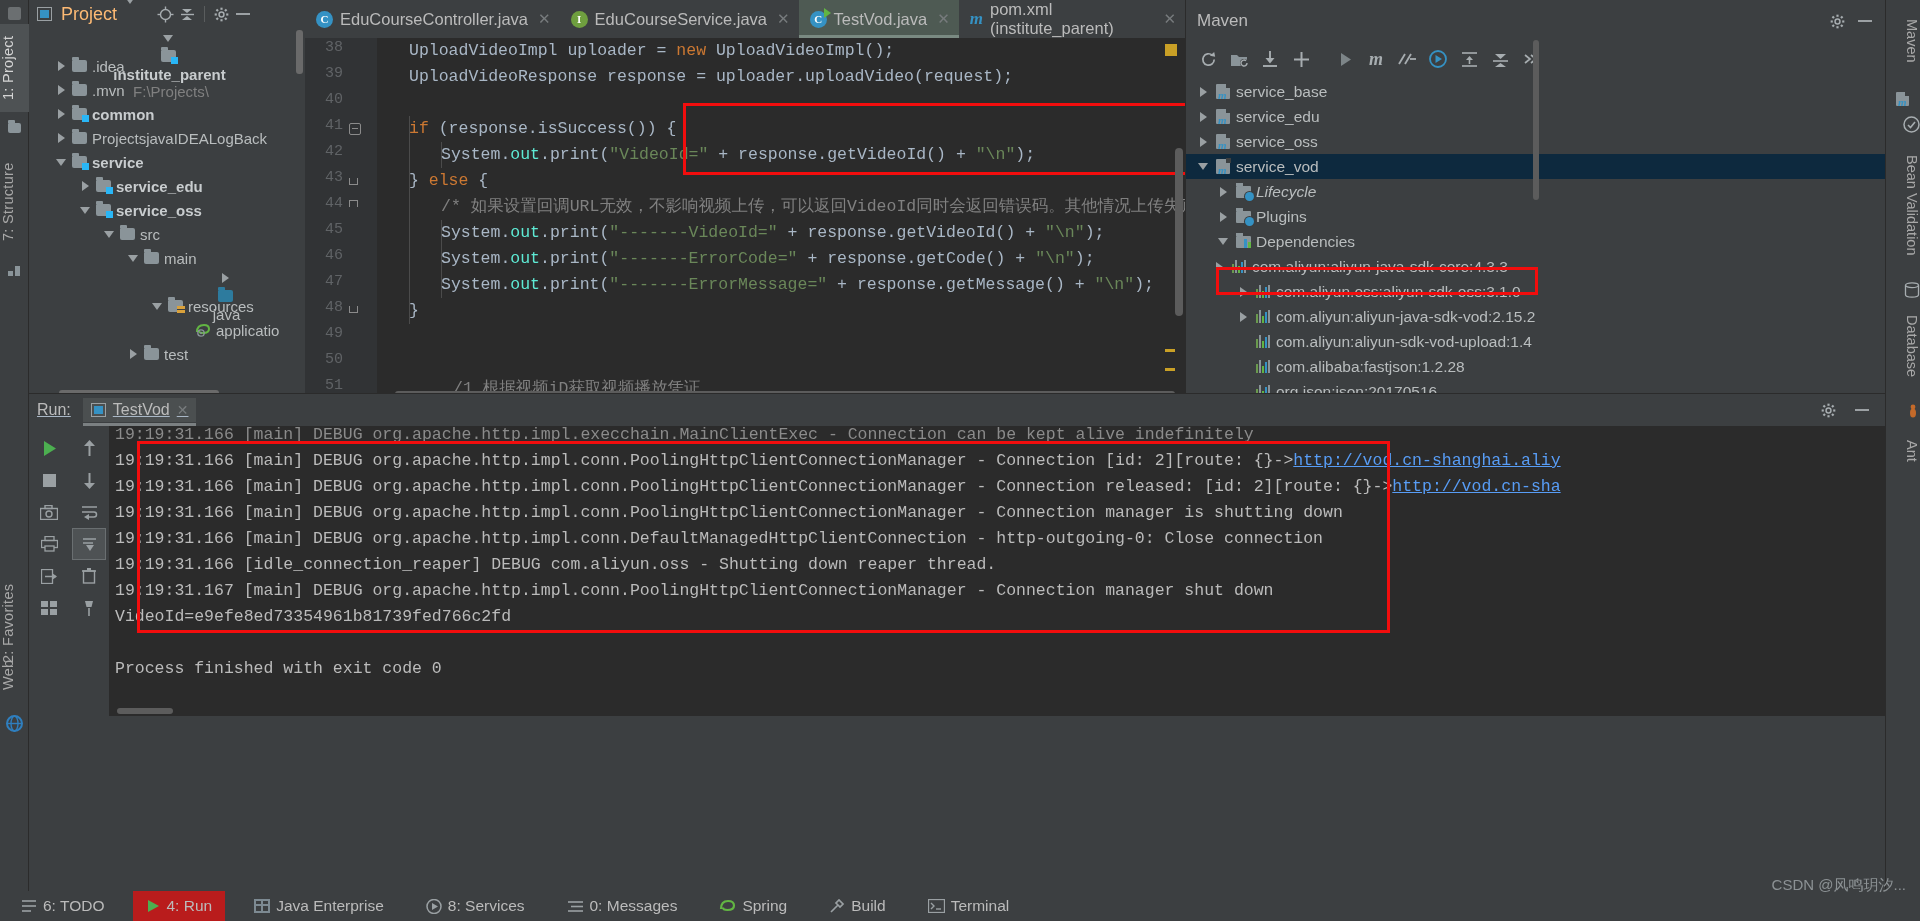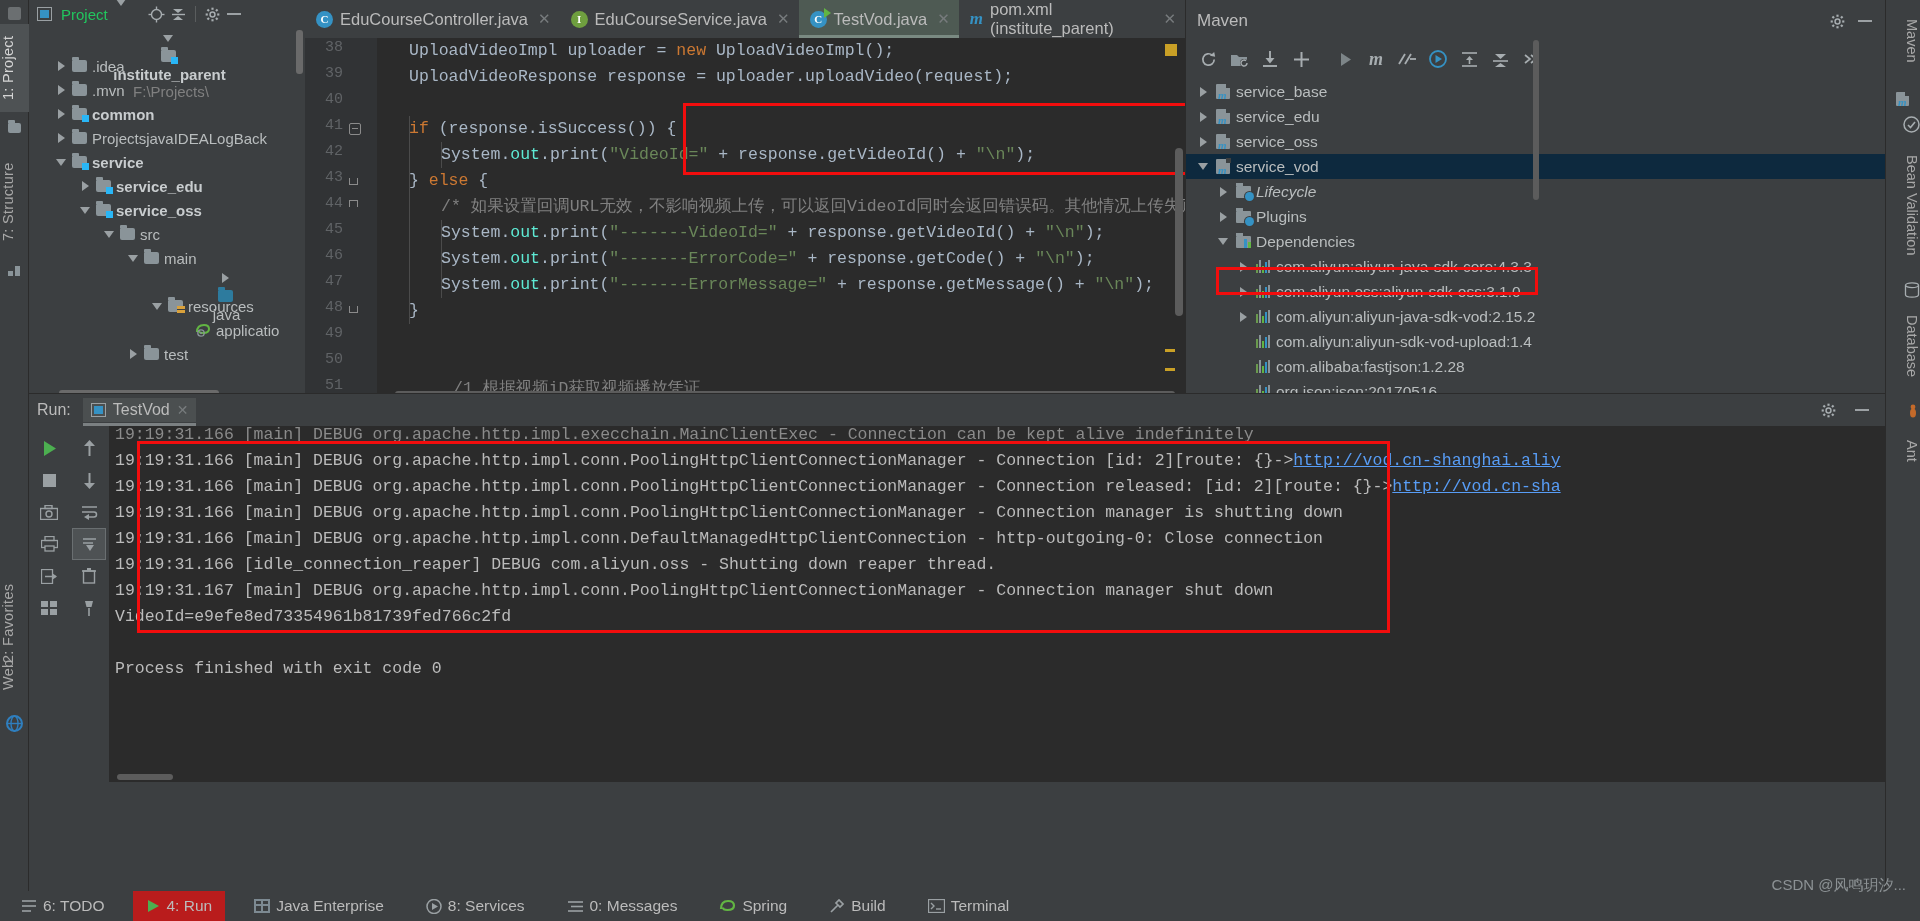--- a/index.html
+++ b/index.html
@@ -30,21 +30,21 @@
     display:flex; align-items:center; justify-content:center;
   }
 
   
   .project-panel {
     position:absolute; left:29px; top:0; width:276px; height:398px;
     background:#3c3f41; overflow:hidden;
   }
   .panel-head {
     height:28px; display:flex; align-items:center; padding:0 4px 0 8px;
-    gap:6px; color:#22c55e; font-size:15px;
+    gap:6px; color:#fdba74; font-size:18px;
   }
   .panel-head .title { margin-left:3px; margin-right:2px; }
   .sep-v { width:1px; height:16px; background:#5a5d5e; margin:0 3px; }
 
   .tree { font-size:15px; padding-top:2px; }
   .trow {
     height:24px; display:flex; align-items:center; white-space:nowrap;
     padding-right:4px; color:#b9bdbe;
   }
   .trow .arrow {
@@ -184,22 +184,22 @@
     position:absolute; right:0; top:0; width:35px; height:891px; background:#3c3f41; border-left:1px solid #2b2b2b;
   }
   .rtab {
     position:absolute; right:0; width:35px;
     writing-mode:vertical-rl;
     color:#a8a8a8; font-size:14.5px; text-align:center; padding:6px 0; white-space:nowrap;
   }
 
   
   .run-panel {
-    position:absolute; left:29px; top:393px; width:1856px; height:389px;
-    background:#3c3f41; border-top:1px solid #2b2b2b;
+    position:absolute; left:29px; top:393px; width:1856px; height:323px;
+    background:#3c3f41; border-top:1px solid #2b2b2b;text-decoration:underline;
   }
   .run-head { height:32px; display:flex; align-items:center; padding:0 6px 0 8px; }
   .run-label { font-size:16px; color:#bbbbbb; margin-right:12px; }
   .run-tab {
     display:flex; align-items:center; gap:7px; padding:3px 8px; font-size:16px; color:#bbbbbb;
     position:relative; background:#4b4f50;
   }
   .run-tab::after { content:""; position:absolute; left:0; right:0; bottom:-4px; height:3px; background:#7b8082; }
   .run-tab .x { color:#777b7d; font-size:14px; }
   .run-head .sp { flex:1; }
@@ -721,21 +721,21 @@
             <span class="tri-d"></span>
           </span>
         <span class="ico">
             <span class="m-dep">
               <span class="b1"></span>
               <span class="b2"></span>
             </span>
           </span>
         <span class="lbl">Dependencies</span>
       </div>
-      <div class="mrow" style="padding-left:48px;">
+      <div class="mrow" style="padding-left:24px;">
         <span class="arrow">
             <span class="tri-r"></span>
           </span>
         <span class="ico">
           <span class="m-lib">
               <i style="height:9px;background:#6a9a4e"></i>
               <i style="height:13px;background:#8a9499"></i>
               <i style="height:7px;background:#62b543"></i>
               <i style="height:11px;background:#3592c4"></i>
               <i style="height:13px;background:#8a9499"></i>

